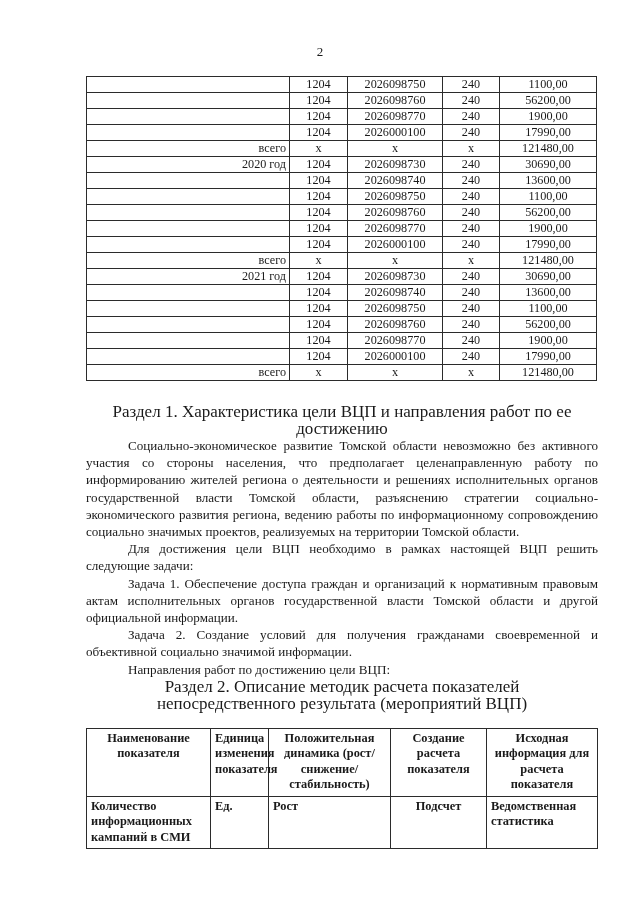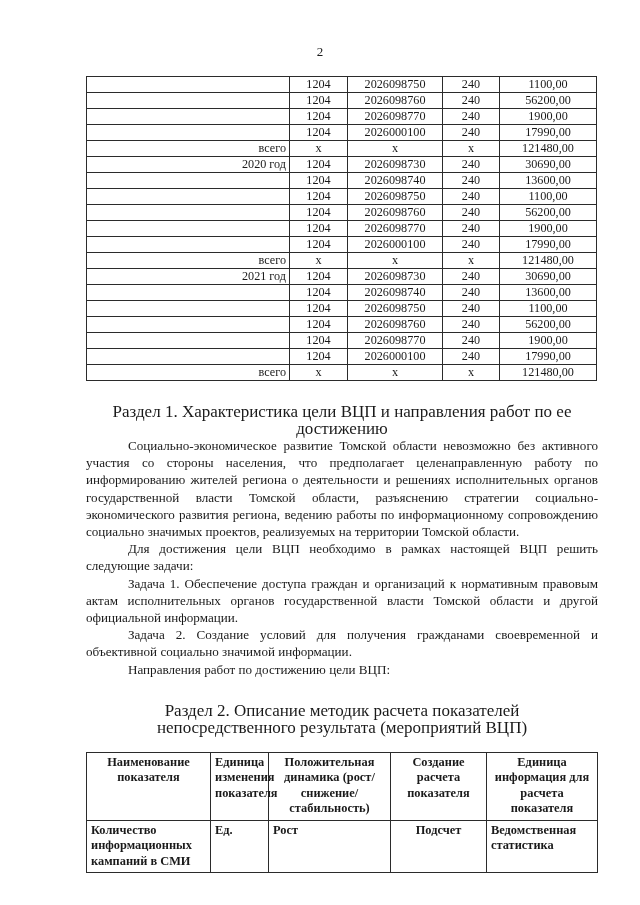--- a/index.html
+++ b/index.html
@@ -72,21 +72,20 @@
     margin: 0;
     font-size: 13.1px;
     line-height: 17.2px;
     text-align: justify;
     text-indent: 42px;
     text-justify: inter-word;
     hyphens: none;
   }
   p.first { }
   .sec2 {
-    margin-top: 24px;
     font-family: Liberation Serif, serif;
   }
 
   
   table.indic {
     border-collapse: collapse;
     width: 511px;
     table-layout: fixed;
     margin-top: 16px;
     font-size: 12.4px;
@@ -286,21 +285,21 @@
           <col class="d2">
           <col class="d3">
           <col class="d4">
       </colgroup>
       <thead>
         <tr>
           <th>Наименование показателя</th>
           <th>Единица изменения показателя</th>
           <th>Положительная динамика (рост/снижение/ стабильность)</th>
           <th>Создание расчета показателя</th>
-          <th>Единица информация для расчета показателя</th>
+          <th>Исходная информация для расчета показателя</th>
         </tr>
       </thead>
       <tbody>
         <tr class="tall">
           <td>Количество информационных кампаний в СМИ</td>
           <td>Ед.</td>
           <td>Рост</td>
           <td class="ctr">Подсчет</td>
           <td>Ведомственная статистика</td>
         </tr>

